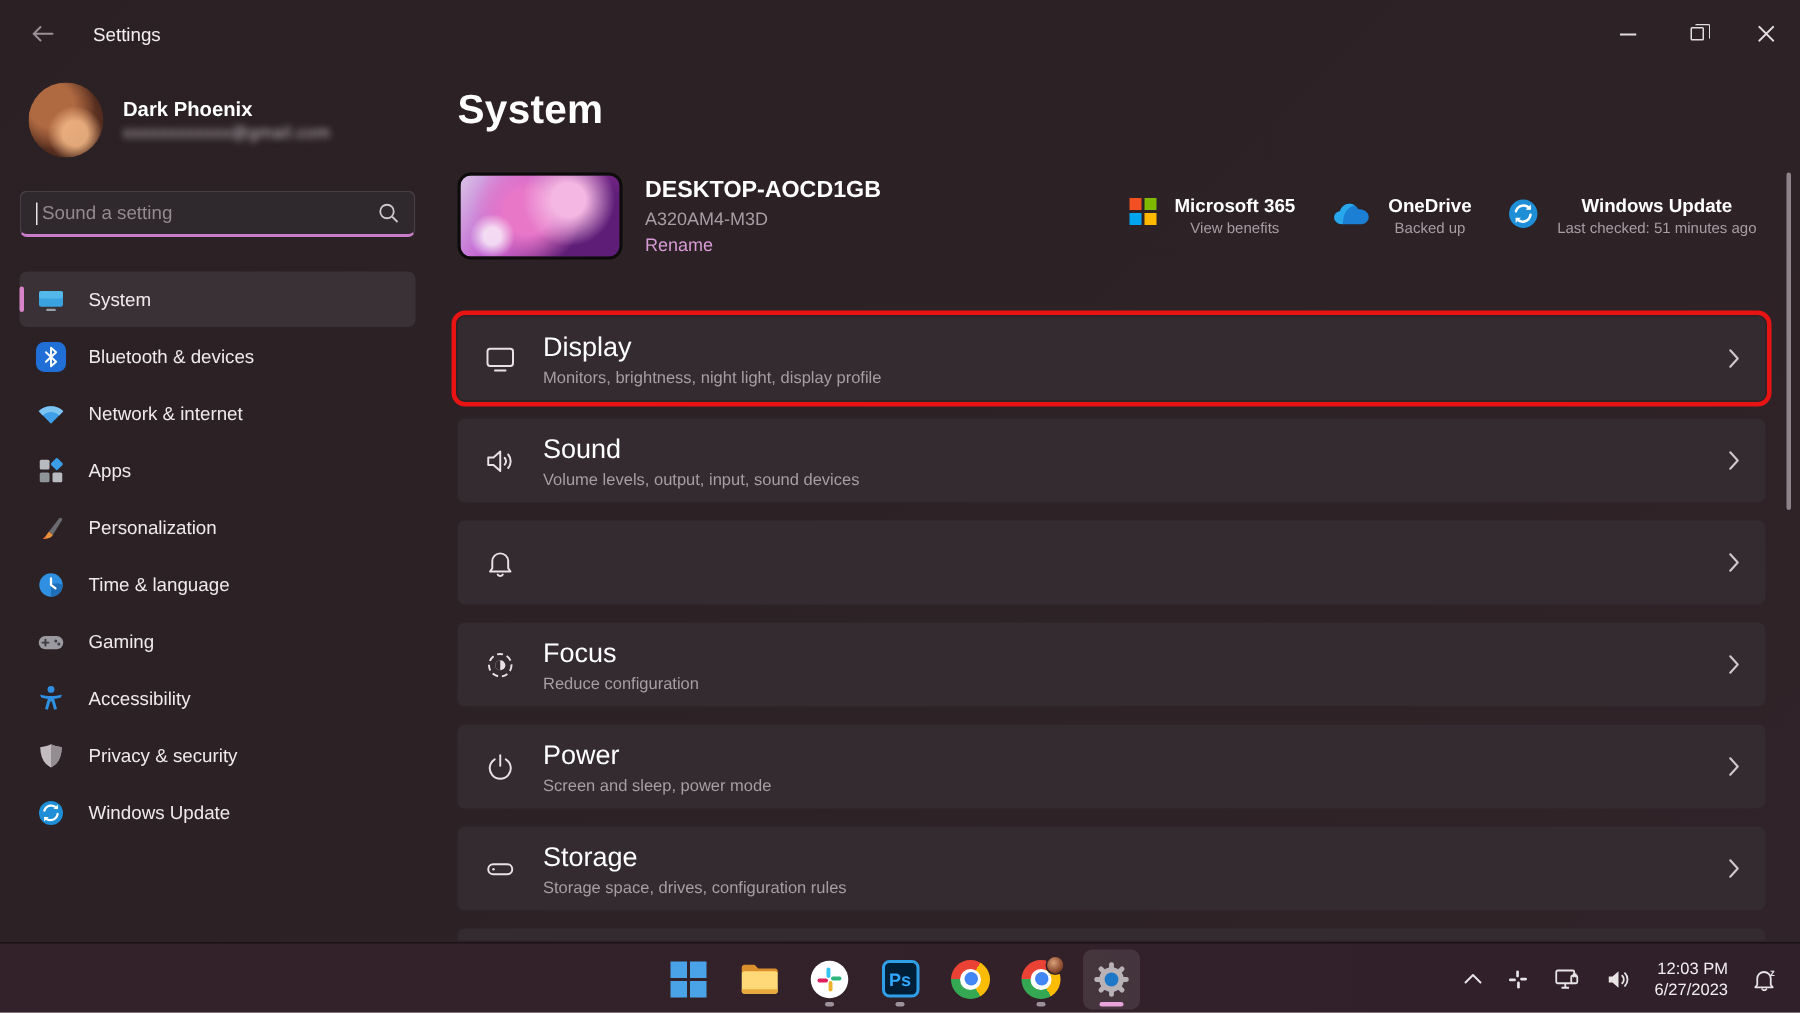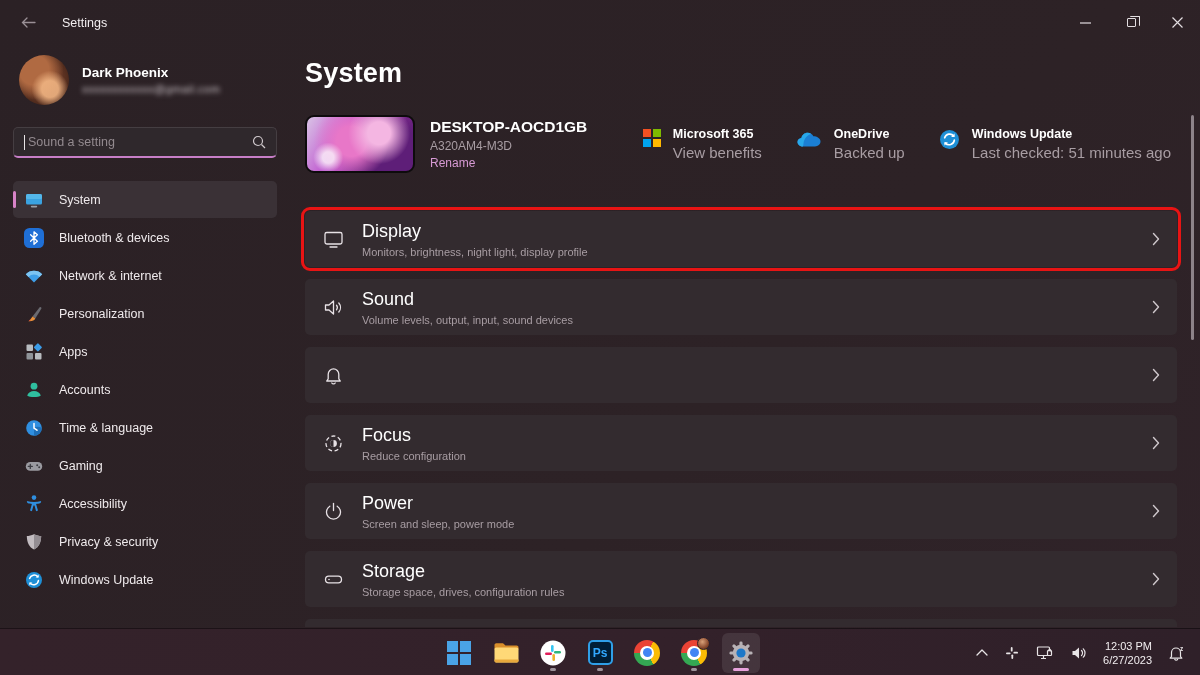--- a/index.html
+++ b/index.html
@@ -49,25 +49,25 @@
       radial-gradient(circle at 20% 75%, rgba(255,255,255,.75) 0 6%, transparent 16%),
       radial-gradient(circle at 68% 30%, #f4b6e2 0 14%, transparent 38%),
       radial-gradient(circle at 42% 45%, #e877c8 0 22%, transparent 55%),
       radial-gradient(circle at 85% 80%, #5e1e78 0 30%, transparent 60%),
       linear-gradient(120deg, #d9c4e6 0%, #c05ad0 35%, #8f2f9a 70%, #5a1a66 100%);
   }
   .device-info { margin-left:15px; display:flex; flex-direction:column; gap:3px; }
   .device-name { font-size:15.5px; font-weight:700; }
   .device-model { font-size:12px; color:#a89da3; }
   .device-rename { font-size:12px; color:#d79ad4; }
-  .status-cards { margin-left:auto; display:flex; gap:34px; align-items:center; padding-right:6px; }
+  .status-cards { margin-left:auto; display:flex; gap:24px; align-items:center; padding-right:6px;text-align:center; }
   .status-card { display:flex; align-items:flex-start; gap:12px; }
   .sc-text { display:flex; flex-direction:column; gap:3px; }
   .sc-title { font-size:12.5px; font-weight:700; }
-  .sc-sub { font-size:15px; color:#a89da3; }
+  .sc-sub { font-size:10px; color:#a89da3; }
   .ms-logo { width:18px; height:18px; display:grid; grid-template-columns:8px 8px; grid-template-rows:8px 8px; gap:2px; margin-top:2px; }
   .ms-logo i { display:block; }
 
   .rows { margin-top:37px; display:flex; flex-direction:column; gap:12px; }
   .row { height:56px; background:#332b2f; border-radius:5px; display:flex; align-items:center; padding:0 17px; gap:17px; }
   .row.highlighted { outline:3px solid #e81414; outline-offset:1px; }
   .row-ic { width:23px; height:23px; flex:0 0 auto; }
   .row-text { display:flex; flex-direction:column; gap:4px; }
   .row-title { font-size:18px; color:#fff; }
   .row-sub { font-size:11px; color:#a89da3; }
@@ -159,41 +159,34 @@
     </div>
     <div class="nav-item">
       <svg class="nav-ic" viewBox="0 0 20 20">
           <path d="M1.8 8.2 A11.5 11.5 0 0 1 18.2 8.2 L10 16.5 Z" fill="#3f9fe8"></path>
           <path d="M1.8 8.2 A11.5 11.5 0 0 1 18.2 8.2 L15.5 11 A7.5 7.5 0 0 0 4.5 11 Z" fill="#7cc4f2"></path>
         </svg>
       <span>Network &amp; internet</span>
     </div>
     <div class="nav-item">
       <svg class="nav-ic" viewBox="0 0 20 20">
-          <path d="M8.5 12.5 L15.5 3.5 C16.3 2.5 18 3.6 17.3 4.8 L11.3 14.5 Z" fill="#6a6a70"></path>
-          <path d="M8.5 12.5 L11.3 14.5 C10.5 16.5 8 17.5 4.5 17.2 C6.2 16.2 6.8 14.6 8.5 12.5 Z" fill="#e8913a"></path>
-          <path d="M6.5 16.8 C5.8 17 5.2 17.1 4.5 17.2 C5.3 16.7 5.8 16 6.2 15.3 Z" fill="#d84a3a"></path>
-        </svg>
-      <span>Personalization</span>
-    </div>
-    <div class="nav-item">
-      <svg class="nav-ic" viewBox="0 0 20 20">
           <rect x="2.5" y="2.5" width="6.5" height="6.5" rx="1" fill="#b8bcc0"></rect>
           <rect x="2.5" y="11" width="6.5" height="6.5" rx="1" fill="#8f9499"></rect>
           <rect x="11" y="11" width="6.5" height="6.5" rx="1" fill="#b8bcc0"></rect>
           <rect x="10.8" y="2.3" width="6.2" height="6.2" rx="1" fill="#3b9ce8" transform="rotate(45 13.9 5.4)"></rect>
         </svg>
       <span>Apps</span>
     </div>
     <div class="nav-item">
       <svg class="nav-ic" viewBox="0 0 20 20">
-          <circle cx="10" cy="6.2" r="3.4" fill="#2fbf9f"></circle>
-          <path d="M3.2 15.6 C4.2 12.4 6.8 10.9 10 10.9 C13.2 10.9 15.8 12.4 16.8 15.6 C14.5 17.6 5.5 17.6 3.2 15.6 Z" fill="#2fbf9f"></path>
-        </svg>
-      <span>Accounts</span>
+          <path d="M8.5 12.5 L15.5 3.5 C16.3 2.5 18 3.6 17.3 4.8 L11.3 14.5 Z" fill="#6a6a70"></path>
+          <path d="M8.5 12.5 L11.3 14.5 C10.5 16.5 8 17.5 4.5 17.2 C6.2 16.2 6.8 14.6 8.5 12.5 Z" fill="#e8913a"></path>
+          <path d="M6.5 16.8 C5.8 17 5.2 17.1 4.5 17.2 C5.3 16.7 5.8 16 6.2 15.3 Z" fill="#d84a3a"></path>
+        </svg>
+      <span>Personalization</span>
     </div>
     <div class="nav-item">
       <svg class="nav-ic" viewBox="0 0 20 20">
           <circle cx="10" cy="10" r="7.8" fill="#2f8fe0"></circle>
           <path d="M10 10 A7.8 7.8 0 0 1 17.8 10 A7.8 7.8 0 0 1 10 17.8 Z" fill="#1e6fb8"></path>
           <path d="M10 5.6 V10 L13 12.2" stroke="#fff" stroke-width="1.5" fill="none" stroke-linecap="round"></path>
         </svg>
       <span>Time &amp; language</span>
     </div>
     <div class="nav-item">

